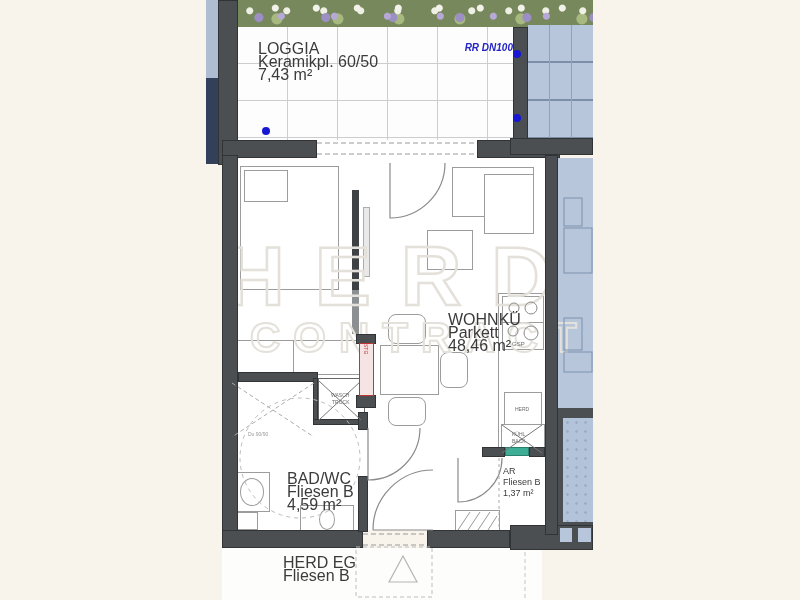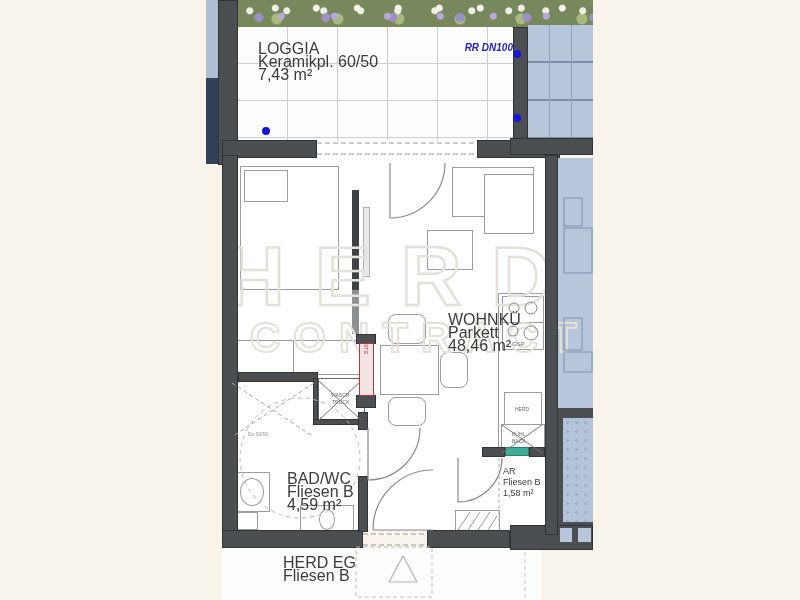--- a/index.html
+++ b/index.html
@@ -185,21 +185,21 @@
   <div class="abs lbl roomlabel" style="left:287px;top:472px;">
     <div class="nm">BAD/WC</div>
     <div>Fliesen B</div>
     <div>4,59 m²</div>
   </div>
   <div class="abs lbl" style="left:248px;top:431px;font-size:5px;color:#999;">Du 90/90</div>
 
   <div class="abs lbl roomlabel" style="left:503px;top:466px;font-size:9px;line-height:11px;">
     <div class="nm">AR</div>
     <div>Fliesen B</div>
-    <div>1,58 m²</div>
+    <div>1,37 m²</div>
   </div>
 
   <div class="abs lbl roomlabel" style="left:283px;top:556px;">
     <div class="nm">HERD EG</div>
     <div>Fliesen B</div>
   </div>
 
 
 </div>
 

